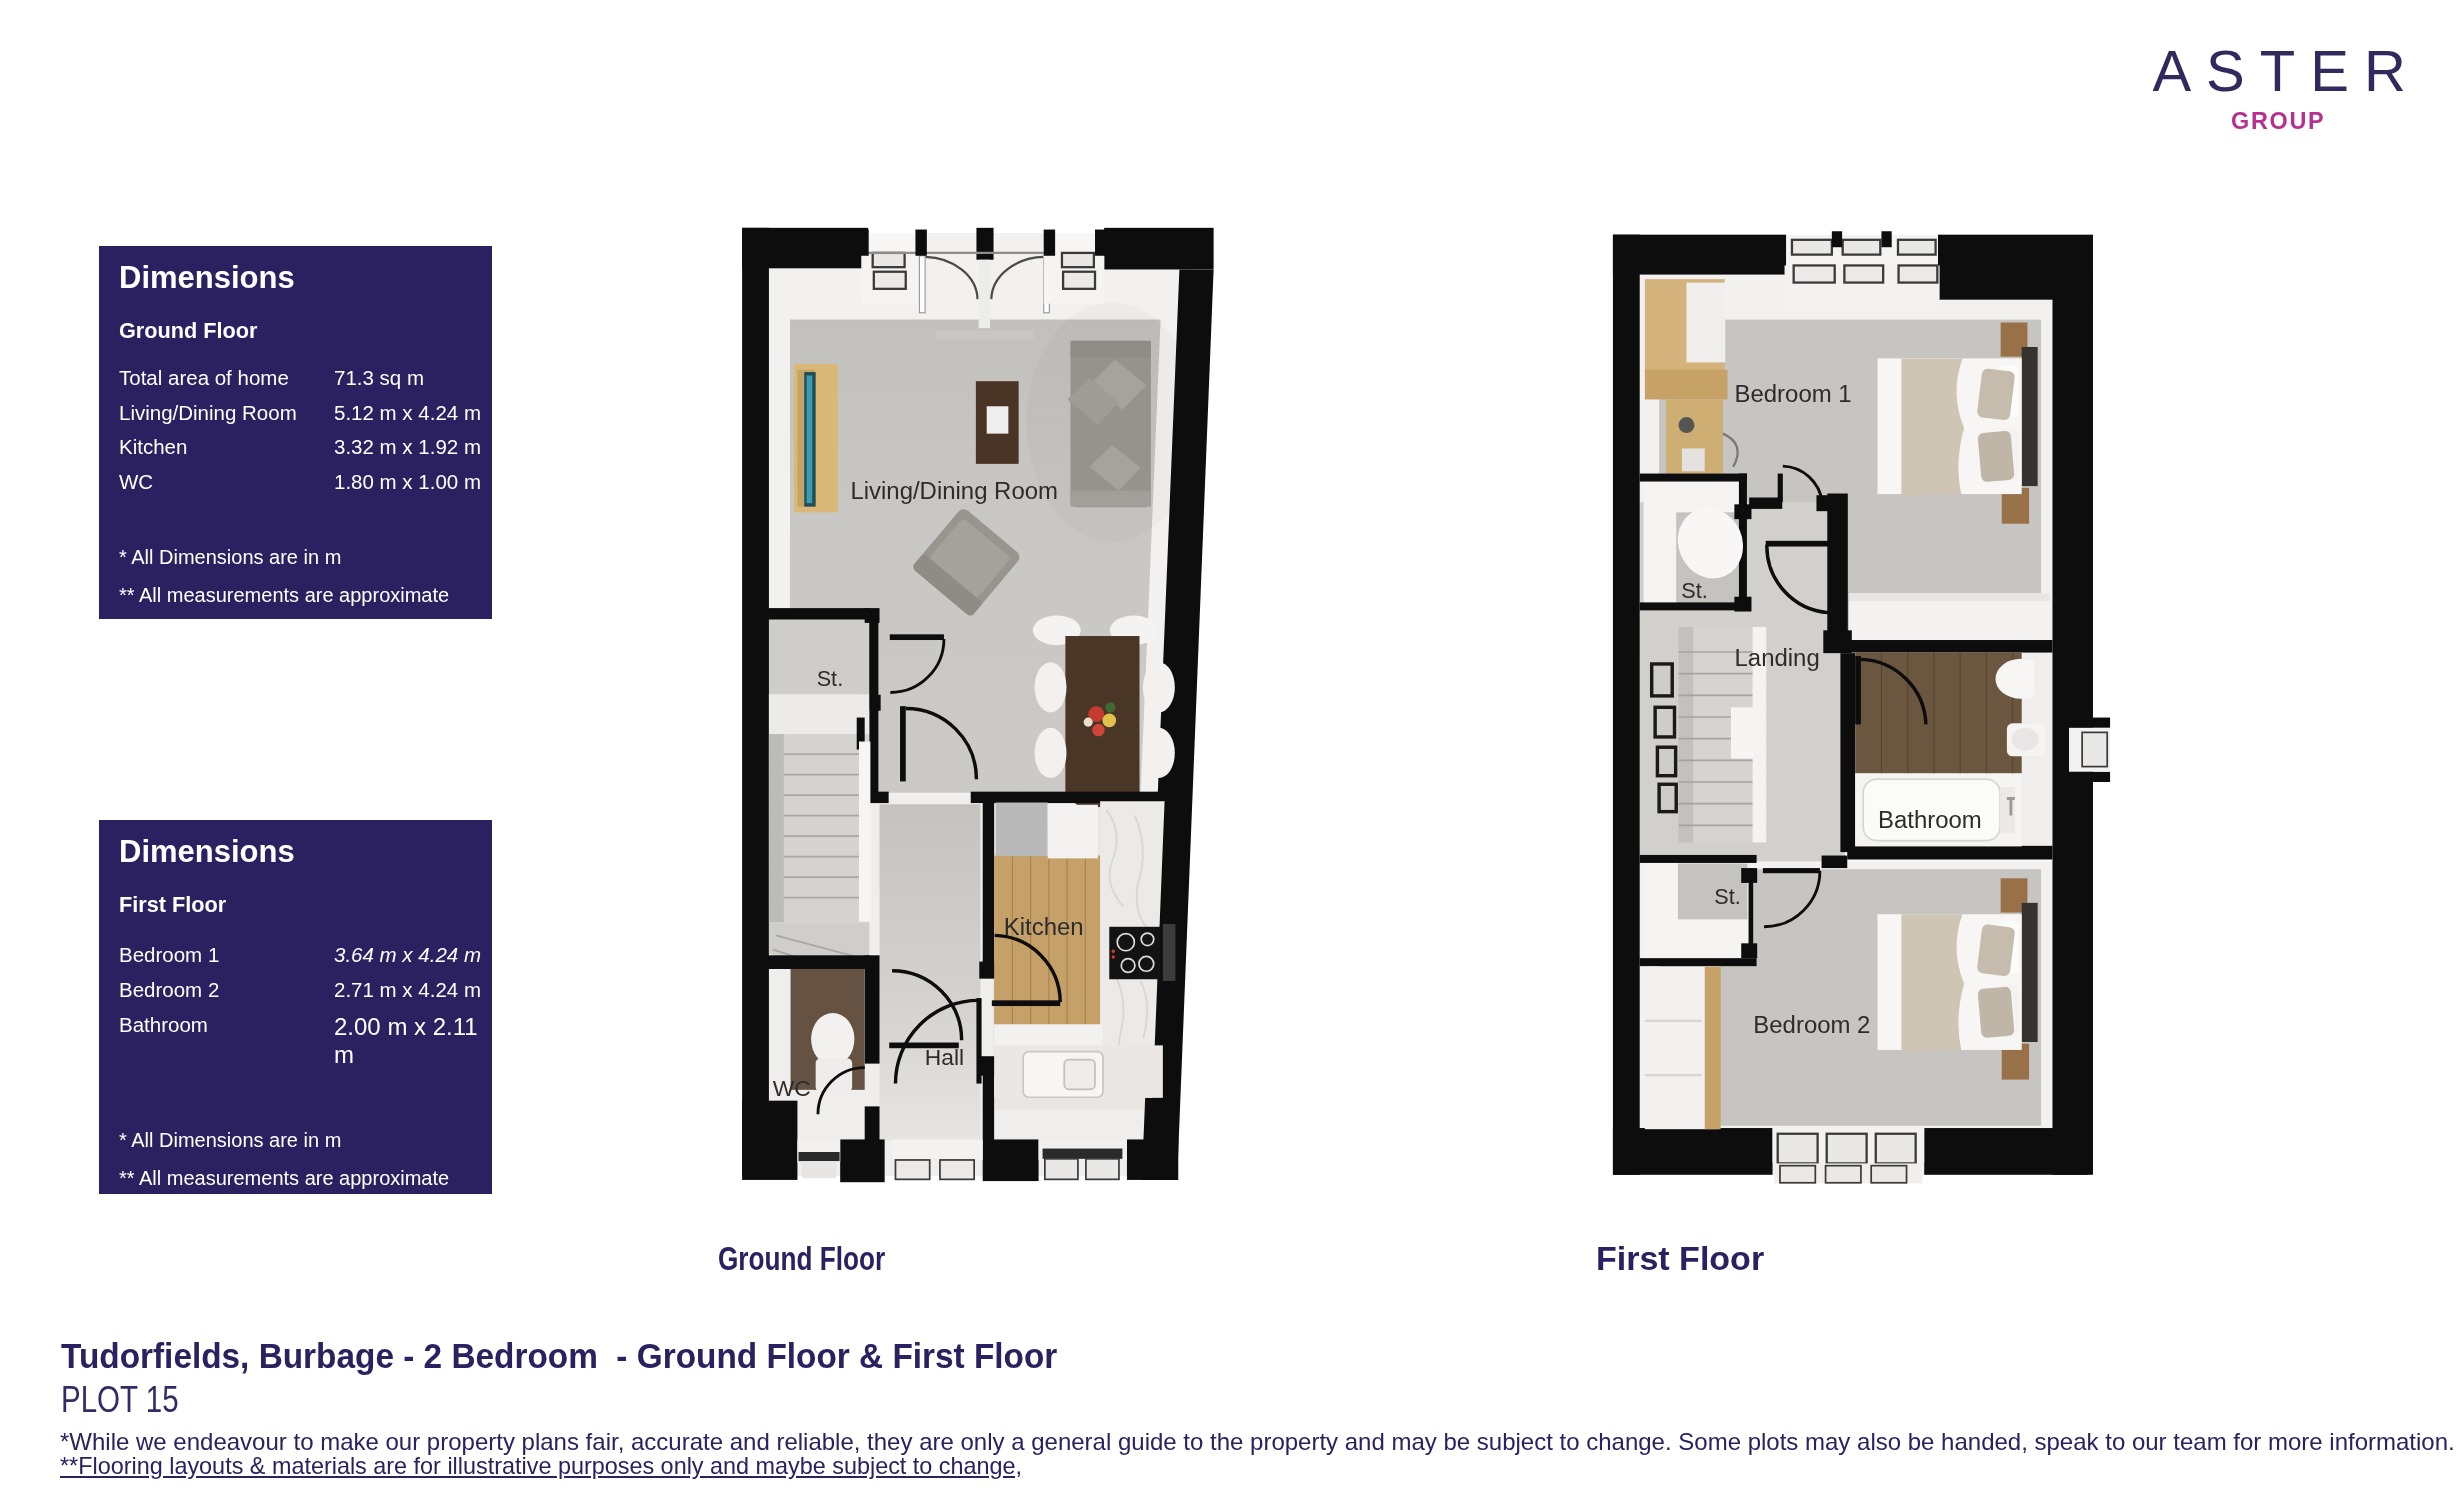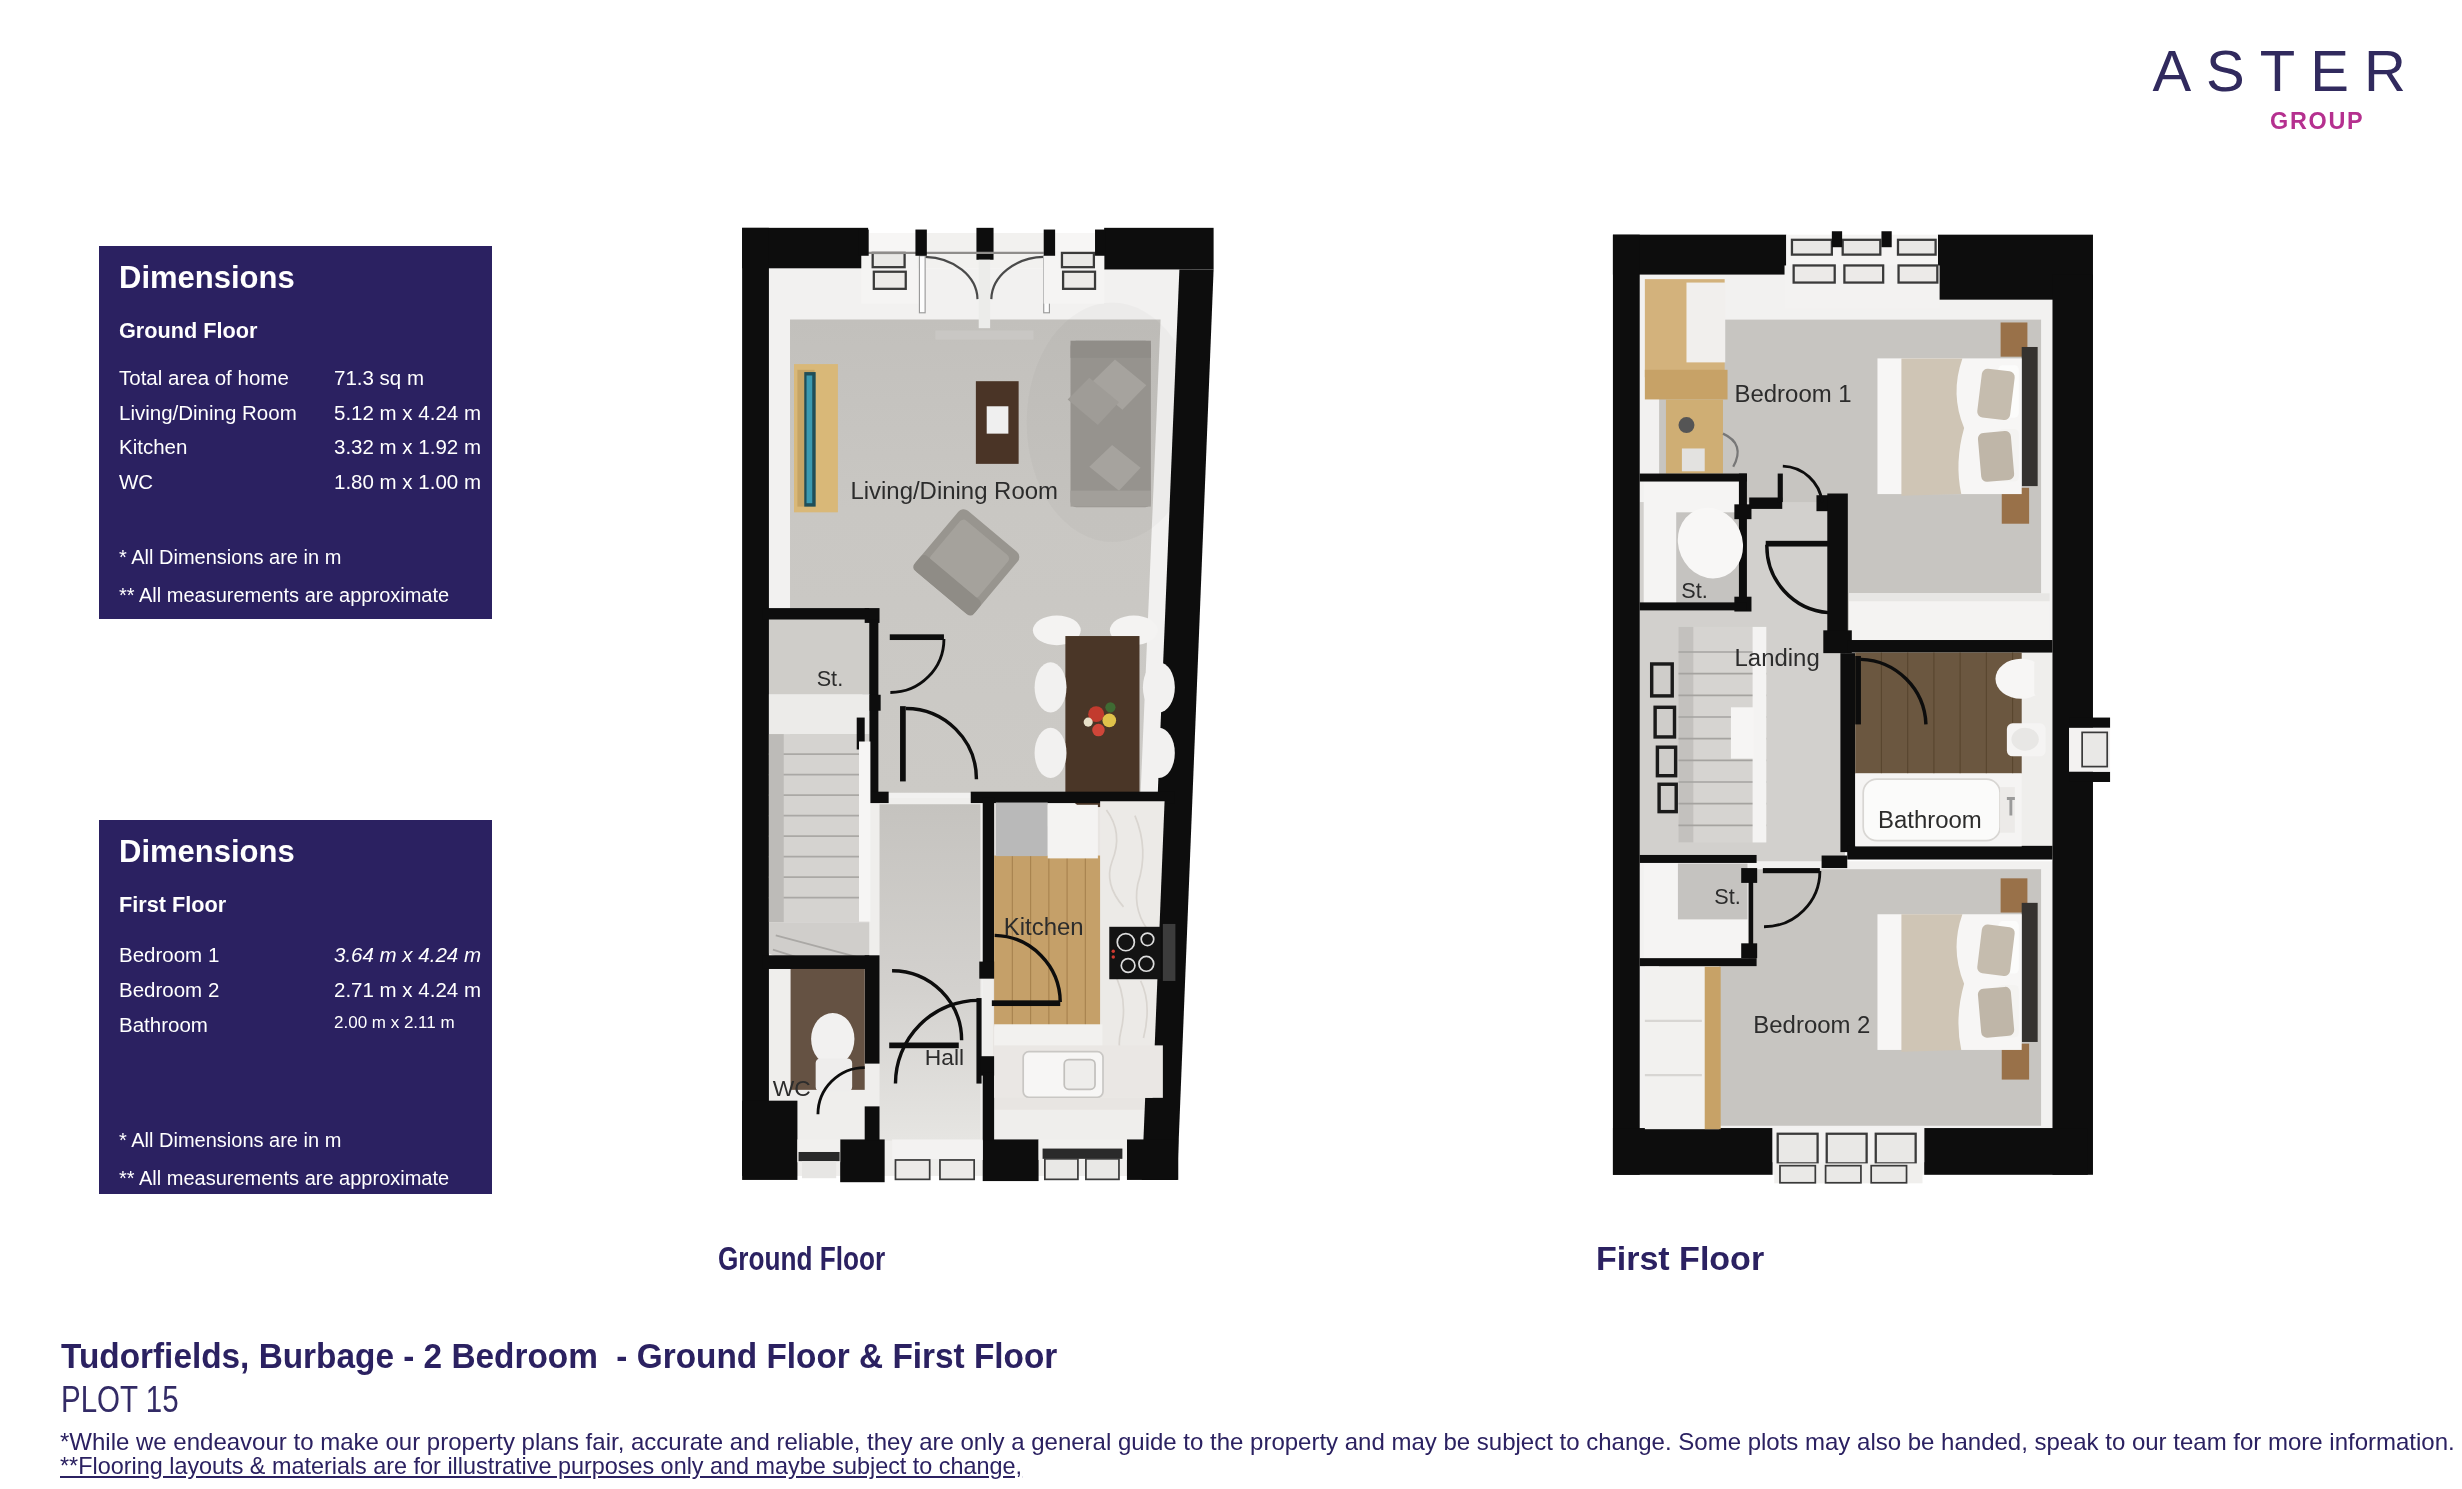--- a/index.html
+++ b/index.html
@@ -5,21 +5,21 @@
 html,body{margin:0;padding:0;}
 body{width:2462px;height:1489px;background:#ffffff;font-family:"Liberation Sans",sans-serif;position:relative;overflow:hidden;}
 .abs{position:absolute;}
 .navy{color:#2b2161;}
 </style>
 </head>
 <body>
 
 <div class="abs" style="left:2149px;top:37px;width:268px;height:103px;">
   <div class="abs" style="left:3.4px;top:0px;font-size:58px;font-weight:400;letter-spacing:15px;color:#312a5e;">ASTER</div>
-  <div class="abs" style="left:82px;top:71px;font-size:23.4px;font-weight:700;letter-spacing:1.7px;color:#b5308f;margin-left:39px;">GROUP</div>
+  <div class="abs" style="left:82px;top:71px;font-size:23.4px;font-weight:700;letter-spacing:1.7px;color:#b5308f;">GROUP</div>
 </div>
 
 <div class="abs" style="left:99px;top:246px;width:393px;height:373px;background:#2b2161;color:#ffffff;">
   <div class="abs" style="left:20px;top:13.7px;font-size:31px;font-weight:700;">Dimensions</div>
   <div class="abs" style="left:20px;top:72px;font-size:21.7px;font-weight:700;">Ground Floor</div>
   <div class="abs" style="left:20px;top:120px;font-size:20.5px;">Total area of home</div>
   <div class="abs" style="left:235px;top:120px;font-size:20.5px;text-align:right;">71.3 sq m</div>
   <div class="abs" style="left:20px;top:155px;font-size:20.5px;">Living/Dining Room</div>
   <div class="abs" style="left:235px;top:155px;font-size:20.5px;">5.12 m x 4.24 m</div>
   <div class="abs" style="left:20px;top:189px;font-size:20.5px;">Kitchen</div>
@@ -31,21 +31,21 @@
 </div>
 
 <div class="abs" style="left:99px;top:820px;width:393px;height:374px;background:#2b2161;color:#ffffff;">
   <div class="abs" style="left:20px;top:13.7px;font-size:31px;font-weight:700;">Dimensions</div>
   <div class="abs" style="left:20px;top:72px;font-size:21.7px;font-weight:700;">First Floor</div>
   <div class="abs" style="left:20px;top:123px;font-size:20.5px;">Bedroom 1</div>
   <div class="abs" style="left:235px;top:123px;font-size:20.5px;font-style:italic;">3.64 m x 4.24 m</div>
   <div class="abs" style="left:20px;top:158px;font-size:20.5px;">Bedroom 2</div>
   <div class="abs" style="left:235px;top:158px;font-size:20.5px;">2.71 m x 4.24 m</div>
   <div class="abs" style="left:20px;top:193px;font-size:20.5px;">Bathroom</div>
-  <div class="abs" style="left:235px;top:193px;font-size:17px;">2.00 m x 2.11 m</div>
+  <div class="abs" style="left:235px;top:193px;font-size:24px;">2.00 m x 2.11 m</div>
   <div class="abs" style="left:20px;top:309px;font-size:20px;">* All Dimensions are in m</div>
   <div class="abs" style="left:20px;top:347px;font-size:20px;">** All measurements are approximate</div>
 </div>
 
 <svg id="gfsvg" class="abs" style="left:730px;top:217px;" width="502" height="992" viewBox="1280 380 880 1740" xmlns="http://www.w3.org/2000/svg">
 
   <g>
     <defs>
       <linearGradient id="lrfloor" x1="0" y1="0" x2="0" y2="1">
         <stop offset="0" stop-color="#c2c0bc"></stop>

